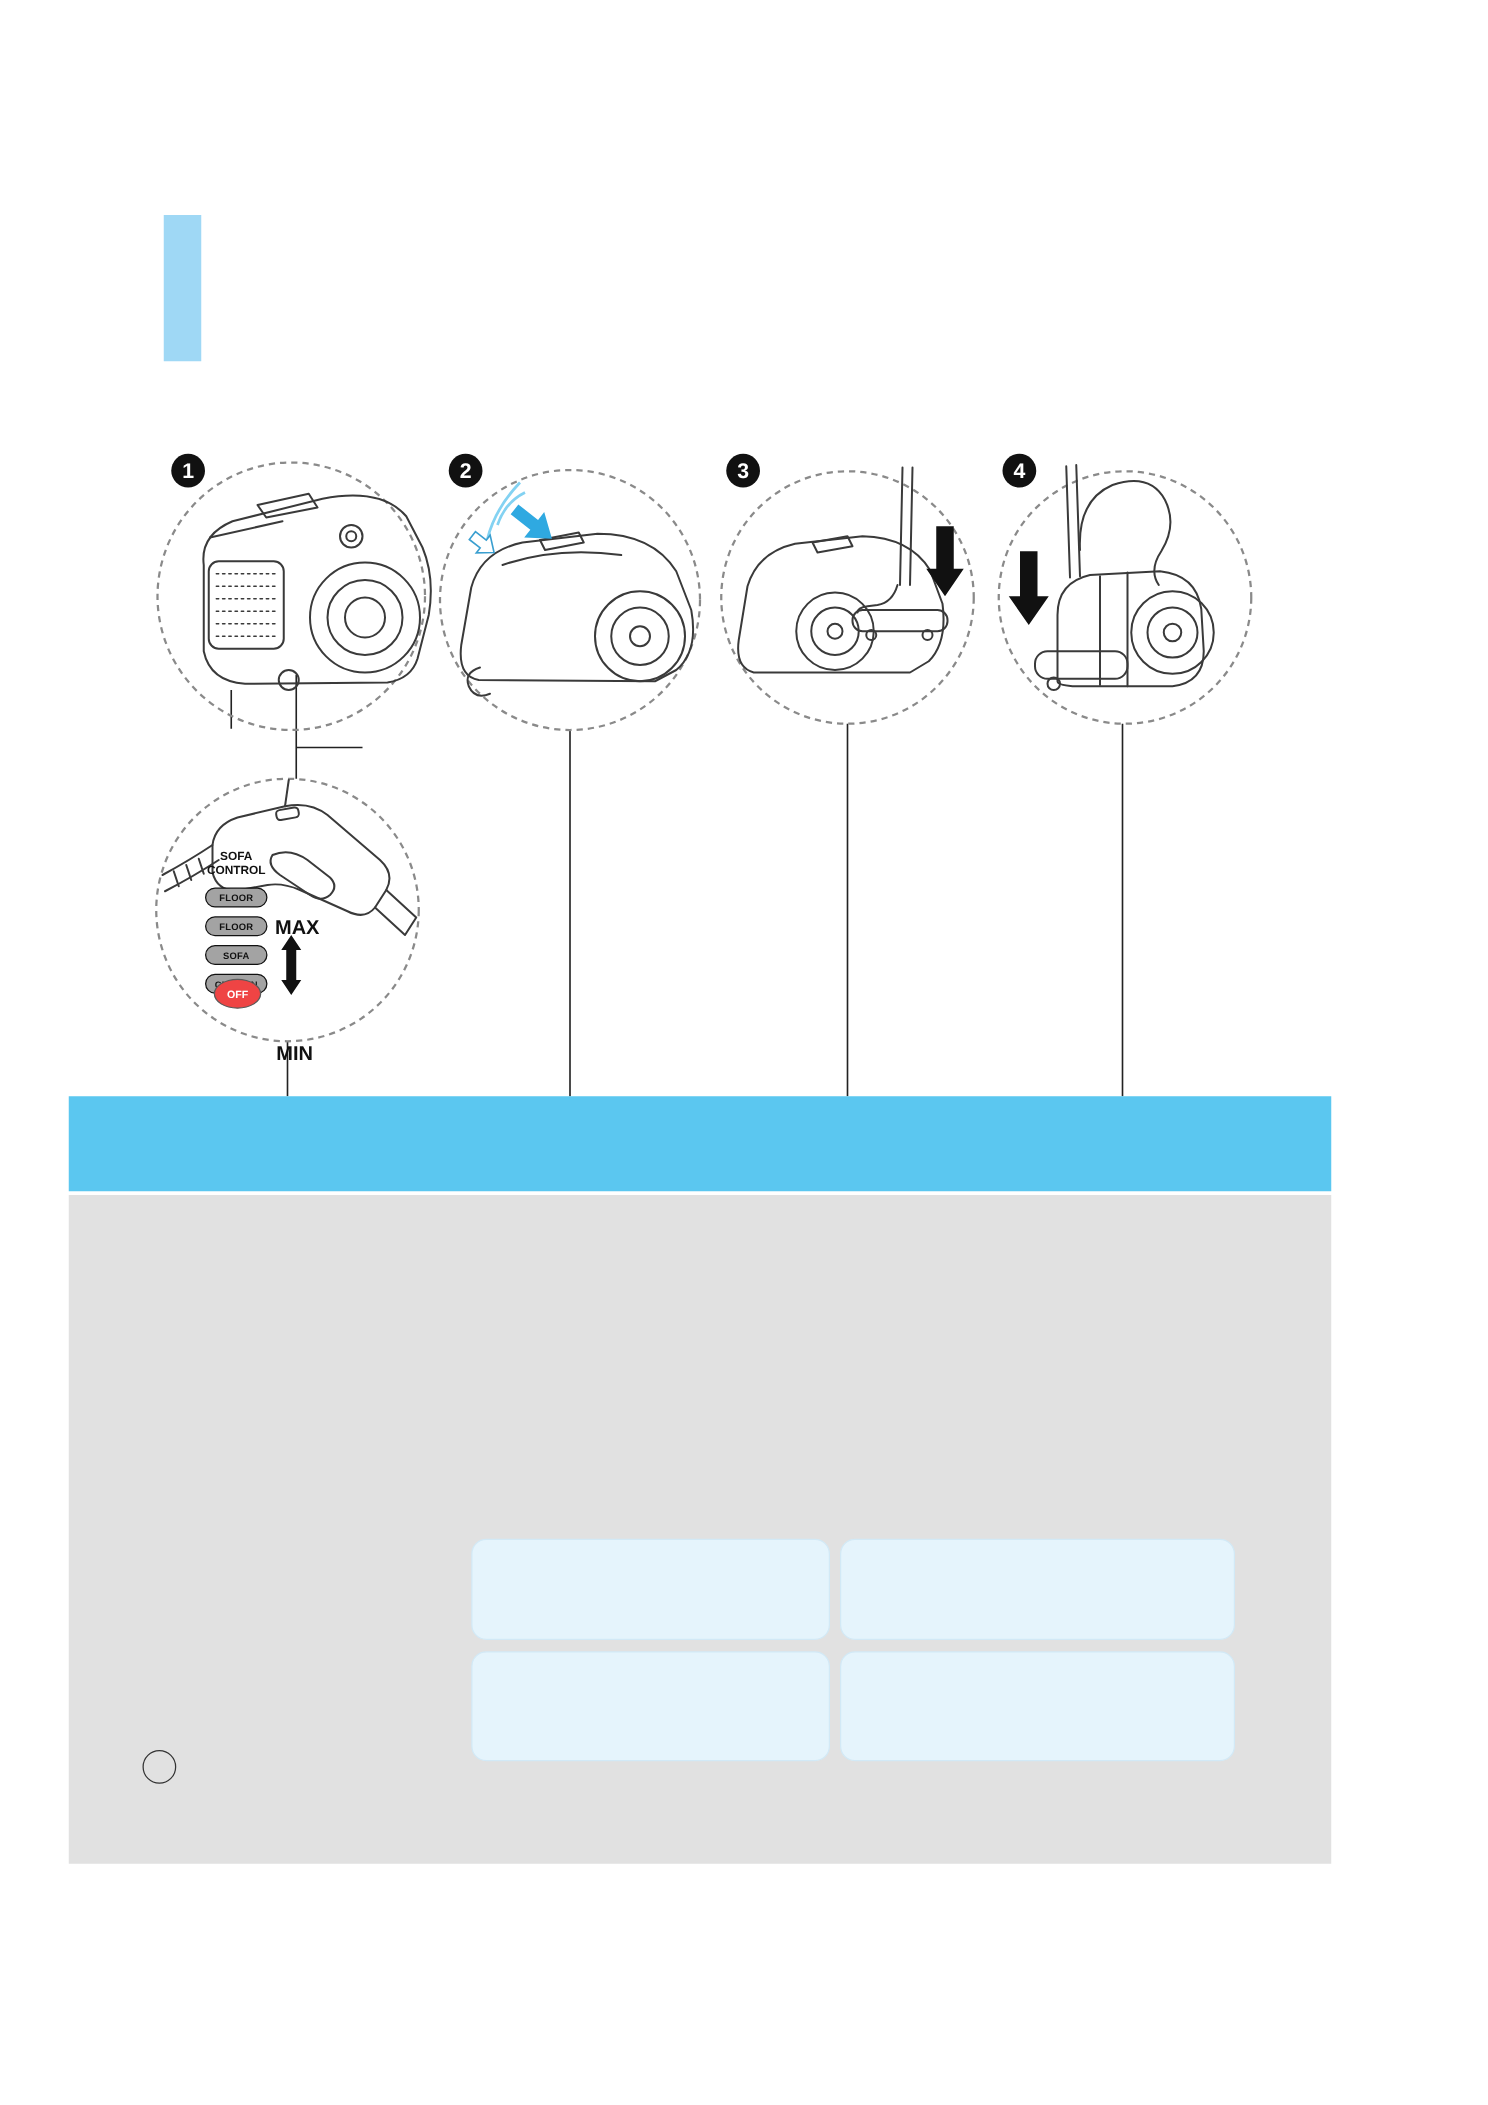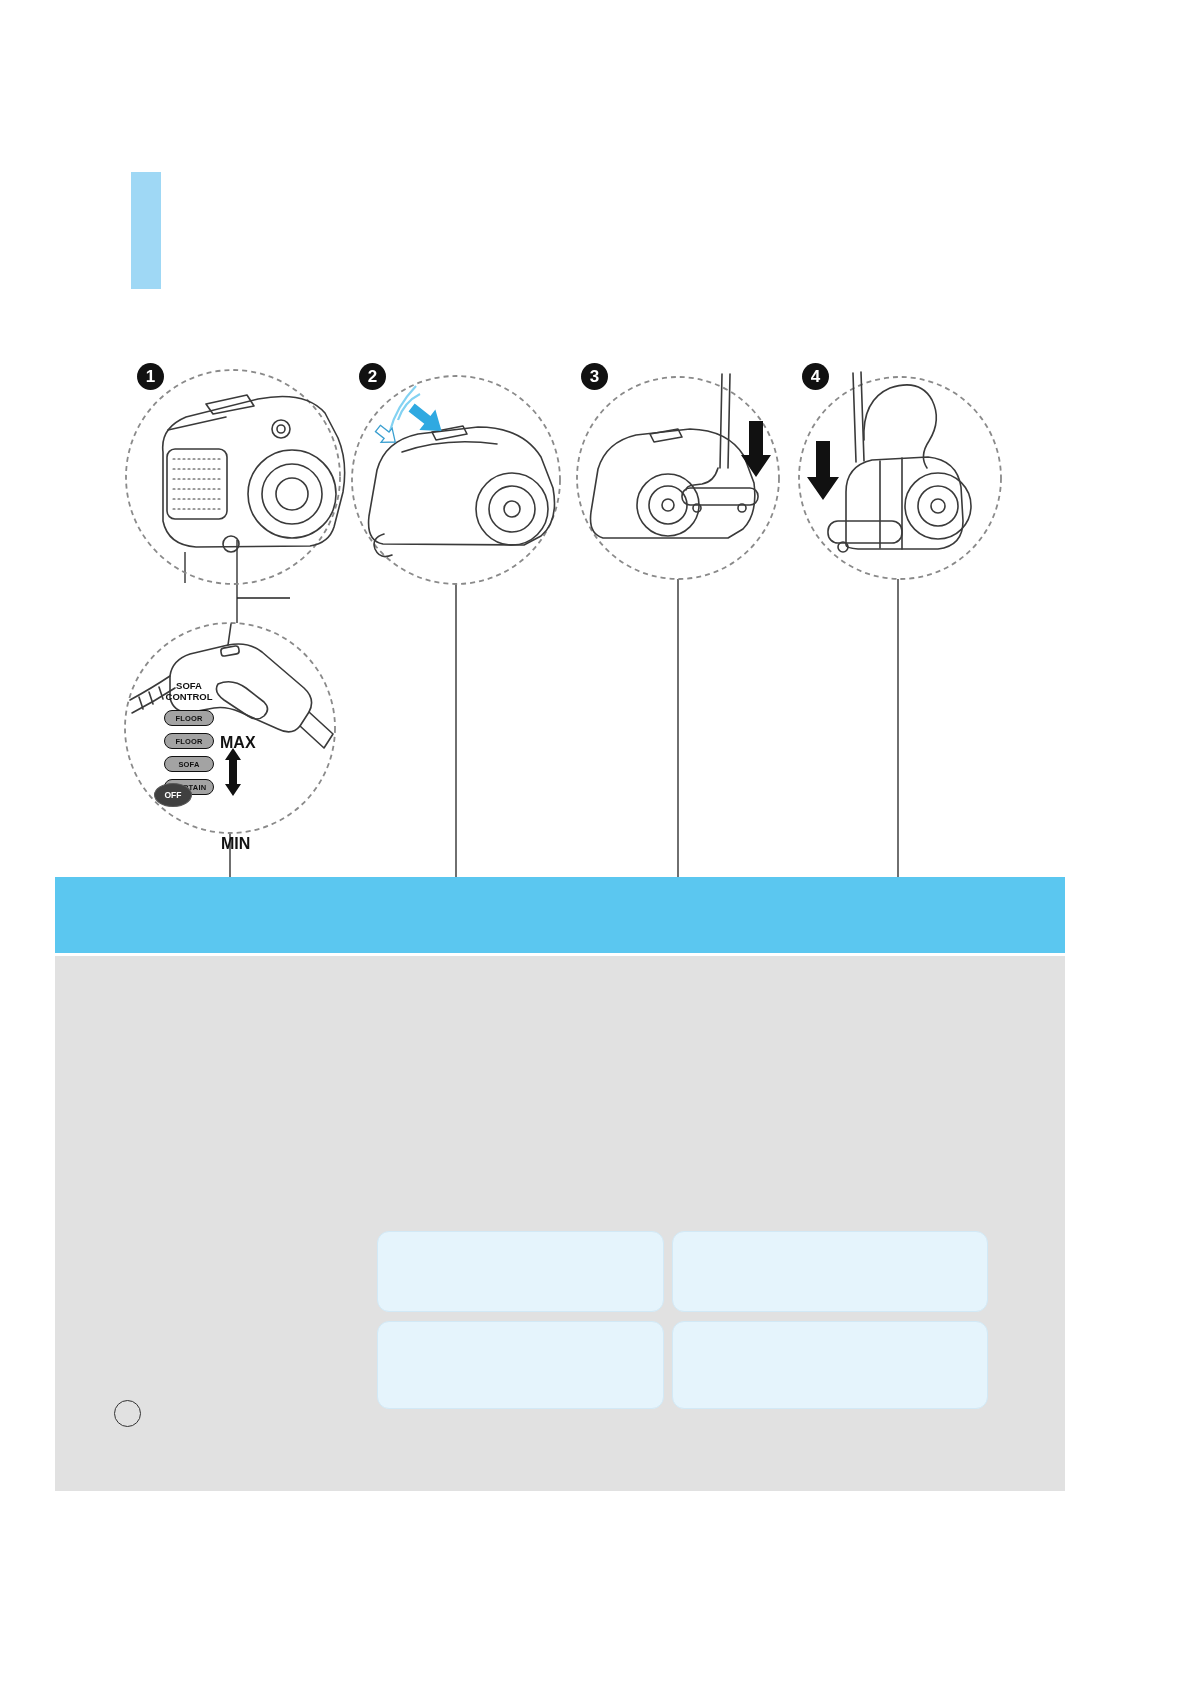--- a/index.html
+++ b/index.html
@@ -30,22 +30,22 @@
     position:absolute; left:156px; top:681px; width:66px; text-align:center;
     font-size:9.5px; font-weight:bold; line-height:10.5px; color:#111111;
   }
   .pc-btn {
     position:absolute; left:164px; width:50px; height:16px;
     border:1.4px solid #111111; border-radius:8px; background:#a3a3a3;
     font-size:7.5px; font-weight:bold; color:#111111;
     display:flex; align-items:center; justify-content:center; letter-spacing:0.2px;
   }
   .pc-off {
-    position:absolute; left:154px; top:783px; width:38px; height:24px;
-    border-radius:50%; background:#404040; border:1.5px solid #5a5a5a;
+    position:absolute; left:171px; top:783px; width:38px; height:24px;
+    border-radius:50%; background:#ef4444; border:1.5px solid #5a5a5a;
     color:#ffffff; font-size:8.5px; font-weight:bold;
     display:flex; align-items:center; justify-content:center;
   }
   .pc-max, .pc-min {
     position:absolute; font-size:16px; font-weight:bold; color:#111111;
   }
   .pc-max { left:220px; top:734px; }
   .pc-min { left:221px; top:797px;margin-top:38px; }
 
   .blue-band {

